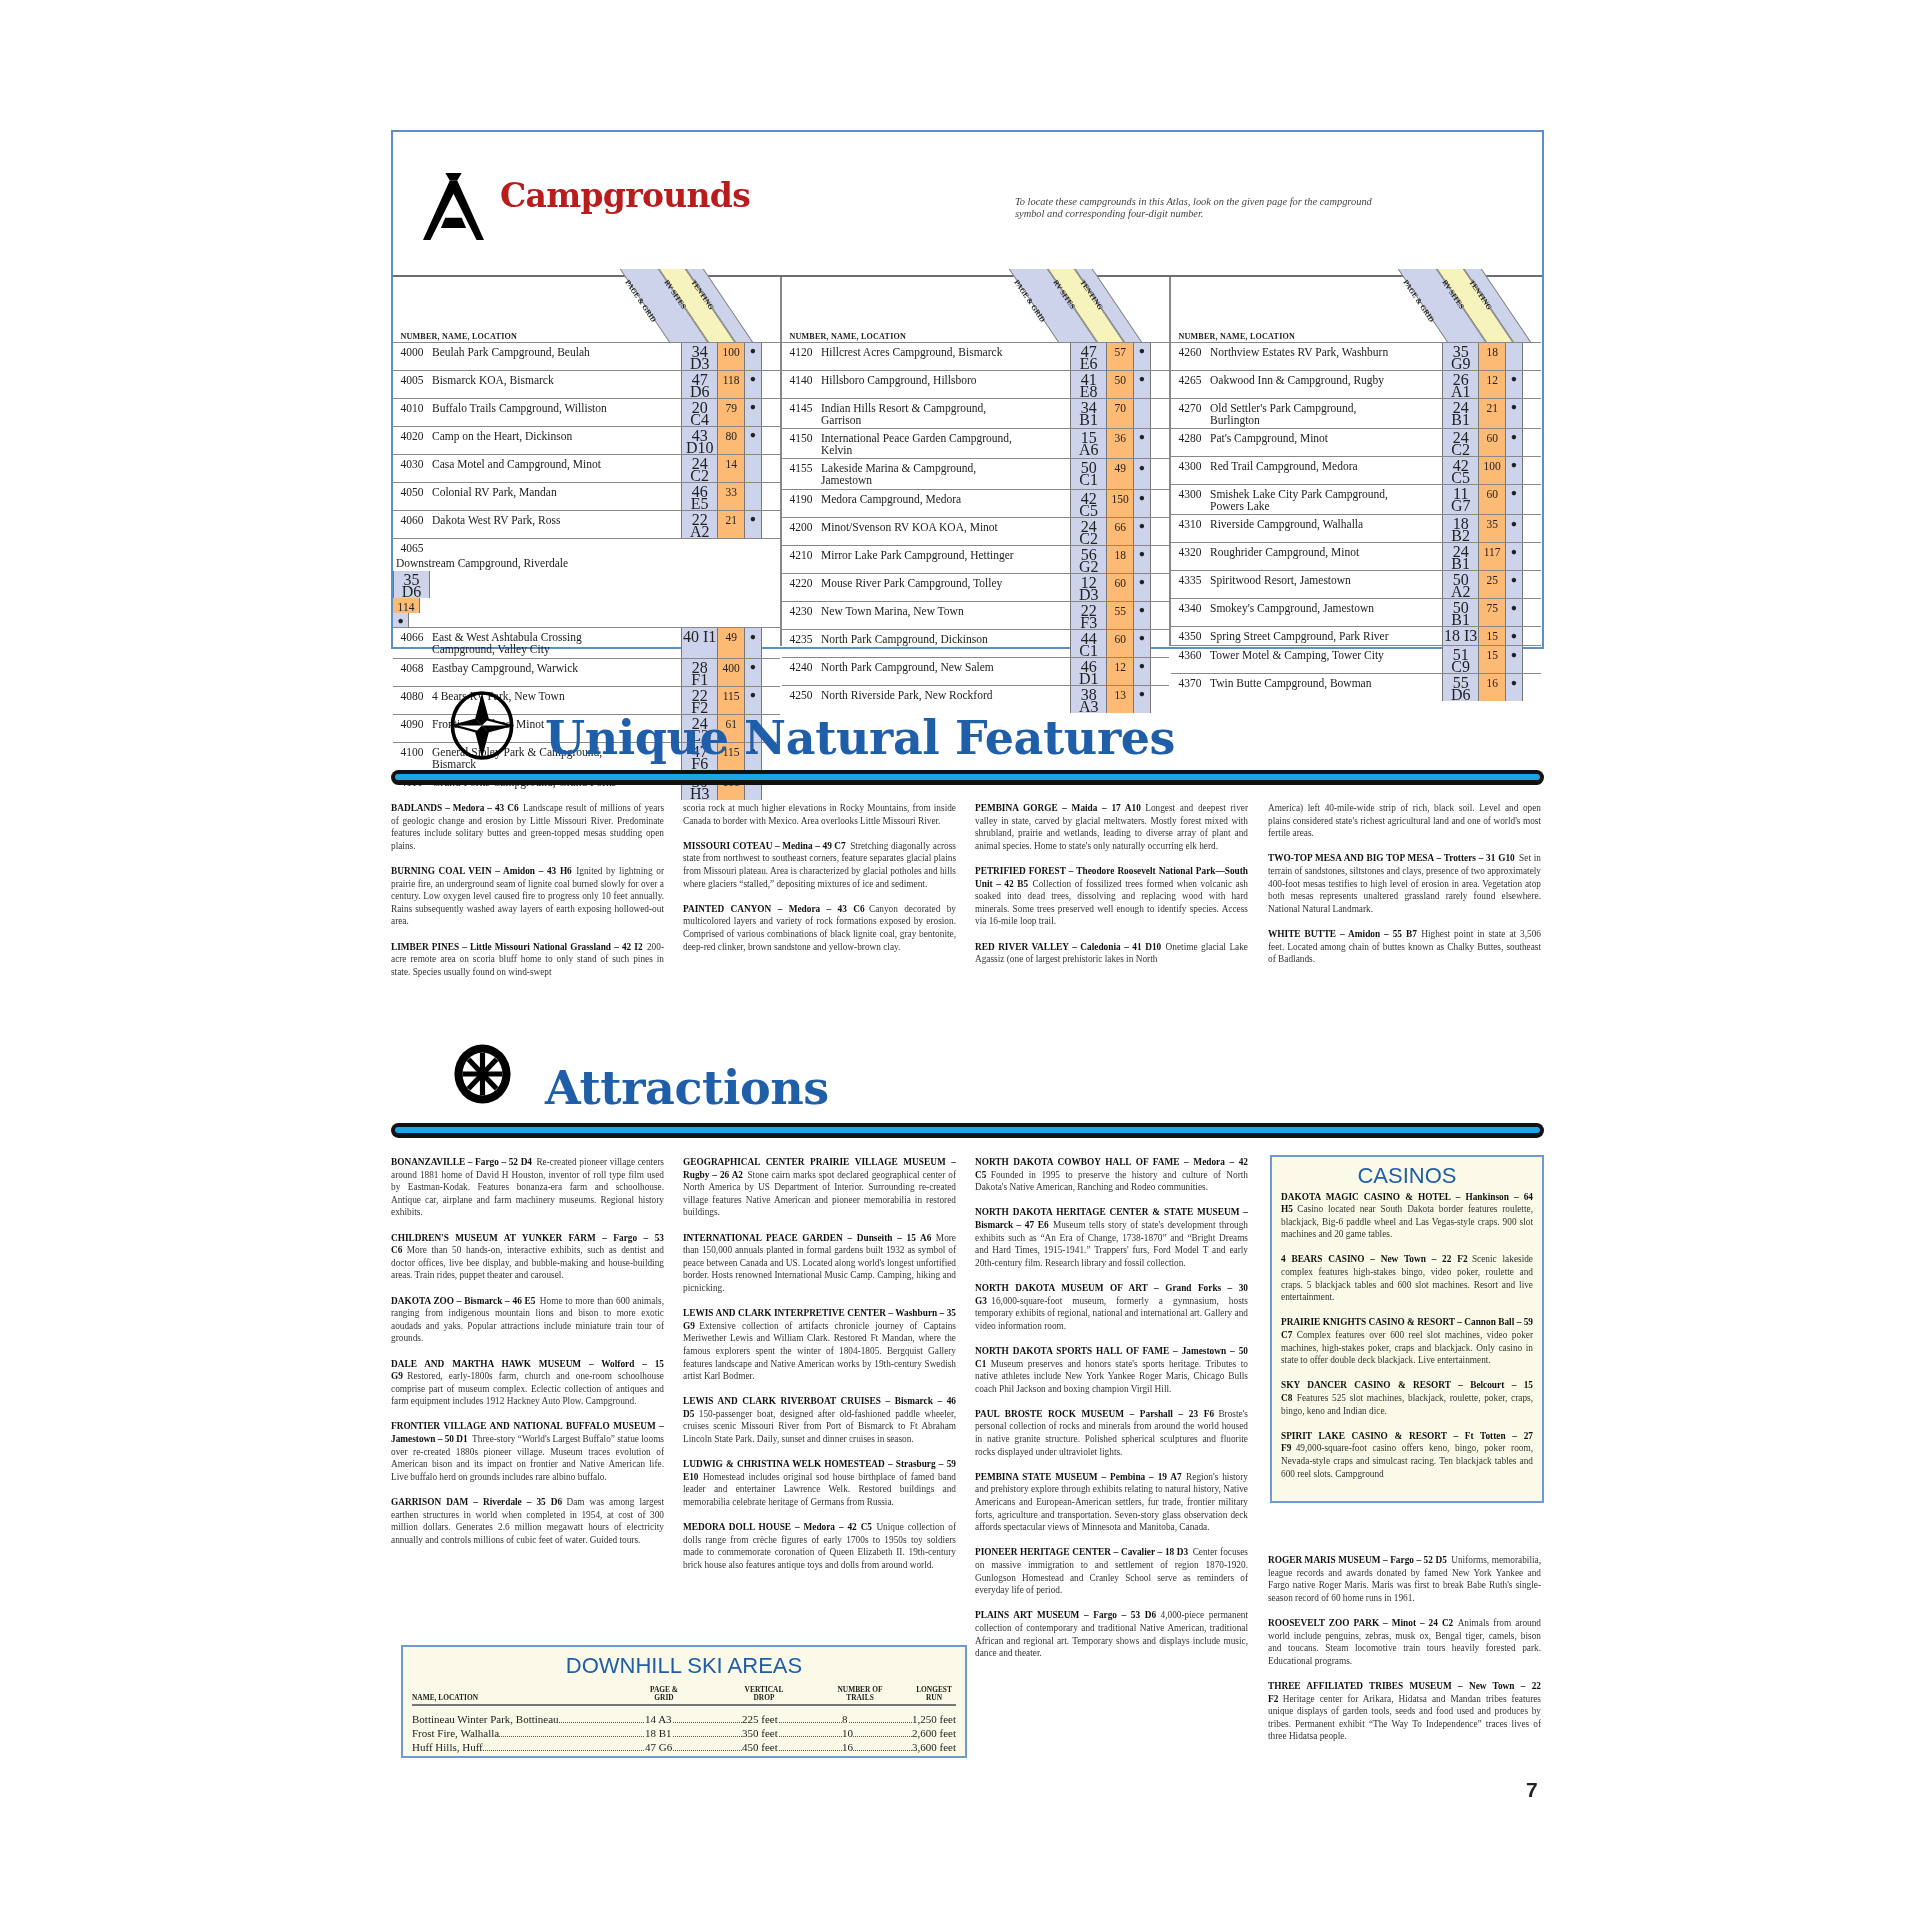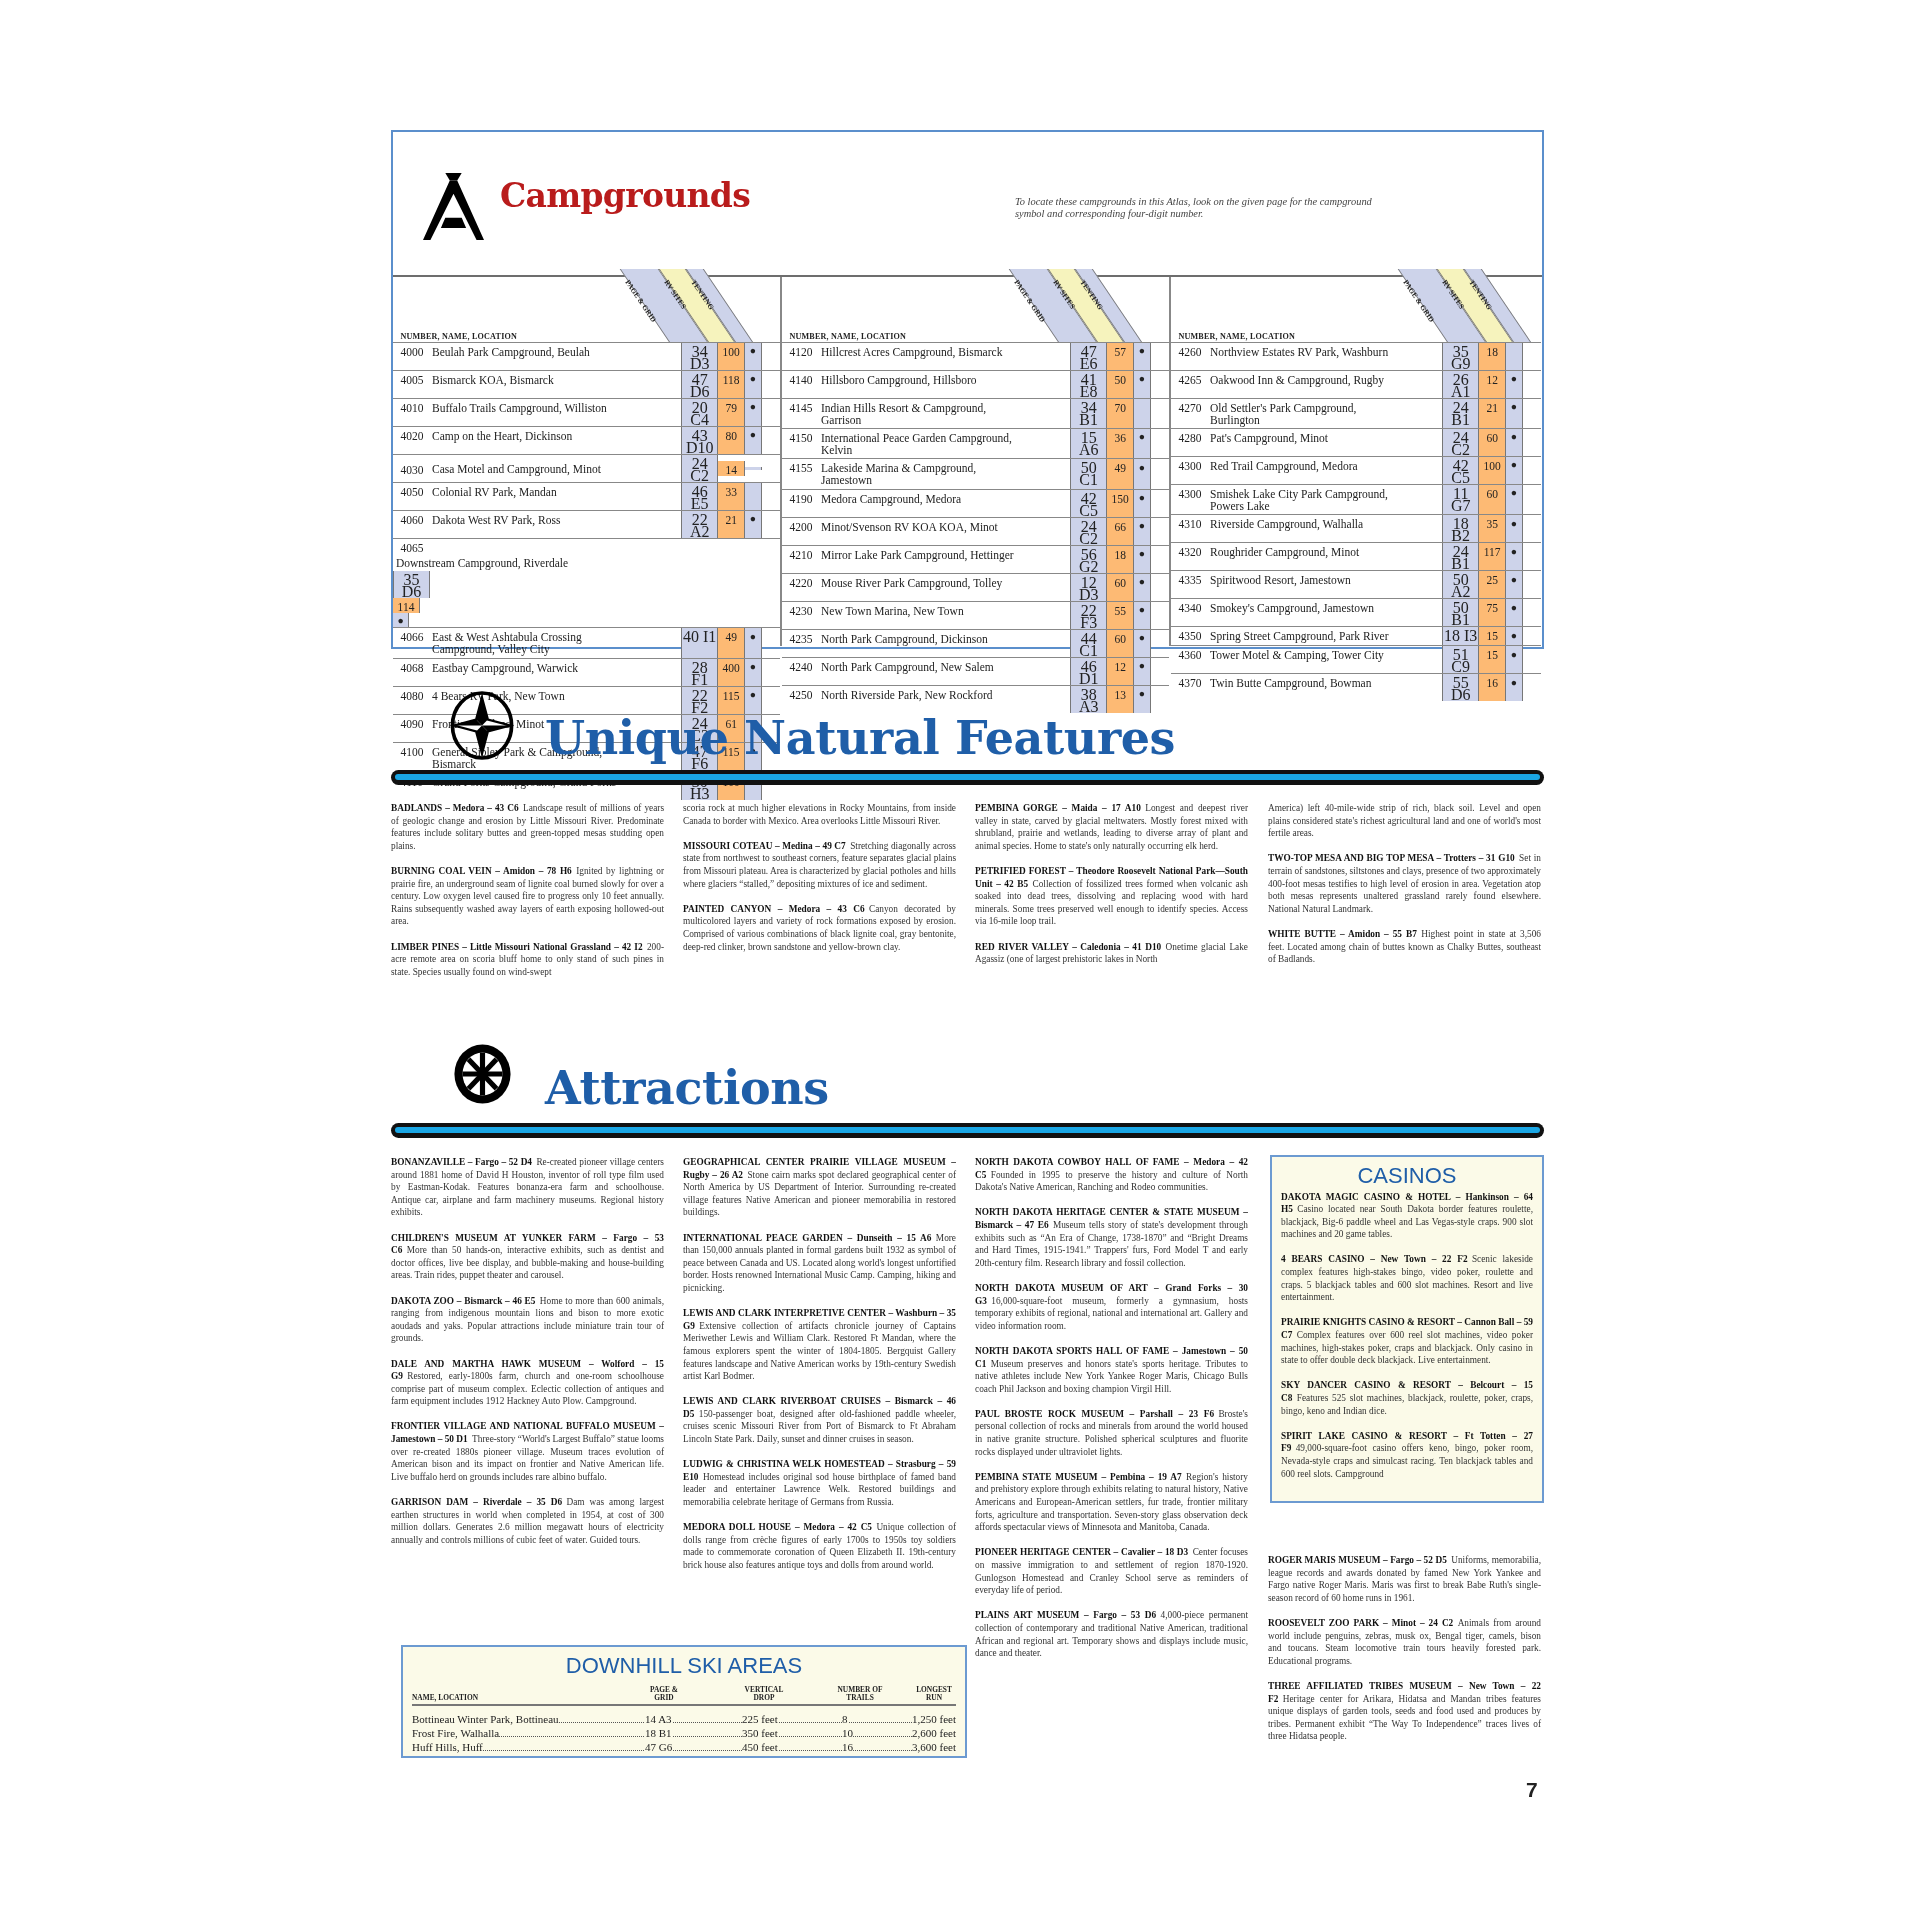--- a/index.html
+++ b/index.html
@@ -109,21 +109,21 @@
             <div class="c-gap"></div>
           </div>
           <div class="row" style="min-height: 19px;">
             <div class="c-num">4020</div>
             <div class="c-name">Camp on the Heart, Dickinson</div>
             <div class="c-page">43 D10</div>
             <div class="c-rv">80</div>
             <div class="c-tent">●</div>
             <div class="c-gap"></div>
           </div>
-          <div class="row" style="min-height: 19px; align-items: center;">
+          <div class="row" style="min-height: 19px;">
             <div class="c-num">4030</div>
             <div class="c-name">Casa Motel and Campground, Minot</div>
             <div class="c-page">24 C2</div>
             <div class="c-rv">14</div>
             <div class="c-tent"></div>
             <div class="c-gap"></div>
           </div>
           <div class="row" style="min-height: 19px;">
             <div class="c-num">4050</div>
             <div class="c-name">Colonial RV Park, Mandan</div>
@@ -448,21 +448,21 @@
   <polygon points="46,86 38,56 46,48 54,56" fill="#000"></polygon>
   <polygon points="84,48 54,56 46,48" fill="#000"></polygon>
   <polygon points="8,48 38,40 46,48" fill="#000"></polygon>
 </svg>
 <div class="sec-title" style="left:545px;top:711px;">Unique Natural Features</div>
 <div class="sec-bar" style="top:770px;"></div>
 
 <div id="nf-cols">
     <div class="textcol" style="left: 391px; top: 802px;">
       <p class="entry"><span class="ref">BADLANDS – Medora – 43 C6</span><span>Landscape result of millions of years of geologic change and erosion by Little Missouri River. Predominate features include solitary buttes and green-topped mesas studding open plains.</span></p>
-      <p class="entry"><span class="ref">BURNING COAL VEIN – Amidon – 78 H6</span><span>Ignited by lightning or prairie fire, an underground seam of lignite coal burned slowly for over a century. Low oxygen level caused fire to progress only 10 feet annually. Rains subsequently washed away layers of earth exposing hollowed-out area.</span></p>
+      <p class="entry"><span class="ref">BURNING COAL VEIN – Amidon – 43 H6</span><span>Ignited by lightning or prairie fire, an underground seam of lignite coal burned slowly for over a century. Low oxygen level caused fire to progress only 10 feet annually. Rains subsequently washed away layers of earth exposing hollowed-out area.</span></p>
       <p class="entry"><span class="ref">LIMBER PINES – Little Missouri National Grassland – 42 I2</span><span>200-acre remote area on scoria bluff home to only stand of such pines in state. Species usually found on wind-swept</span></p>
     </div>
     <div class="textcol" style="left: 683px; top: 802px;">
       <p class="entry"><span>scoria rock at much higher elevations in Rocky Mountains, from inside Canada to border with Mexico. Area overlooks Little Missouri River.</span></p>
       <p class="entry"><span class="ref">MISSOURI COTEAU – Medina – 49 C7</span><span>Stretching diagonally across state from northwest to southeast corners, feature separates glacial plains from Missouri plateau. Area is characterized by glacial potholes and hills where glaciers “stalled,” depositing mixtures of ice and sediment.</span></p>
       <p class="entry"><span class="ref">PAINTED CANYON – Medora – 43 C6</span><span>Canyon decorated by multicolored layers and variety of rock formations exposed by erosion. Comprised of various combinations of black lignite coal, gray bentonite, deep-red clinker, brown sandstone and yellow-brown clay.</span></p>
     </div>
     <div class="textcol" style="left: 975px; top: 802px;">
       <p class="entry"><span class="ref">PEMBINA GORGE – Maida – 17 A10</span><span>Longest and deepest river valley in state, carved by glacial meltwaters. Mostly forest mixed with shrubland, prairie and wetlands, leading to diverse array of plant and animal species. Home to state's only naturally occurring elk herd.</span></p>
       <p class="entry"><span class="ref">PETRIFIED FOREST – Theodore Roosevelt National Park—South Unit – 42 B5</span><span>Collection of fossilized trees formed when volcanic ash soaked into dead trees, dissolving and replacing wood with hard minerals. Some trees preserved well enough to identify species. Access via 16-mile loop trail.</span></p>

